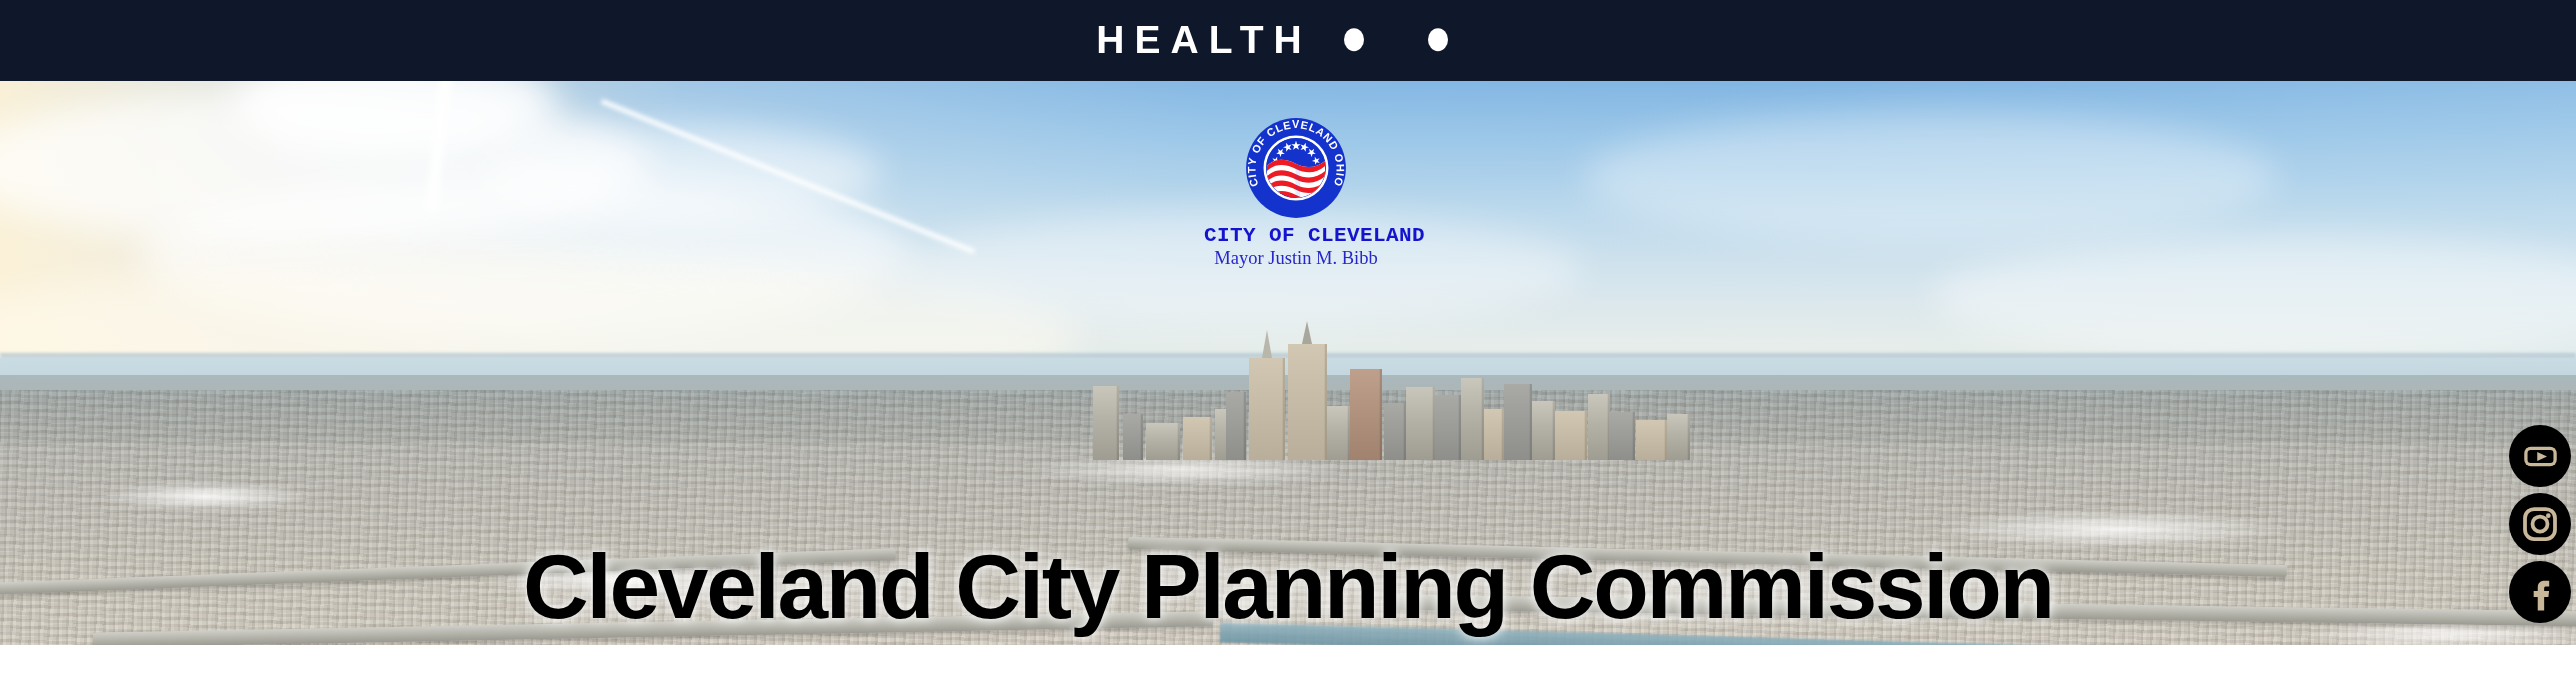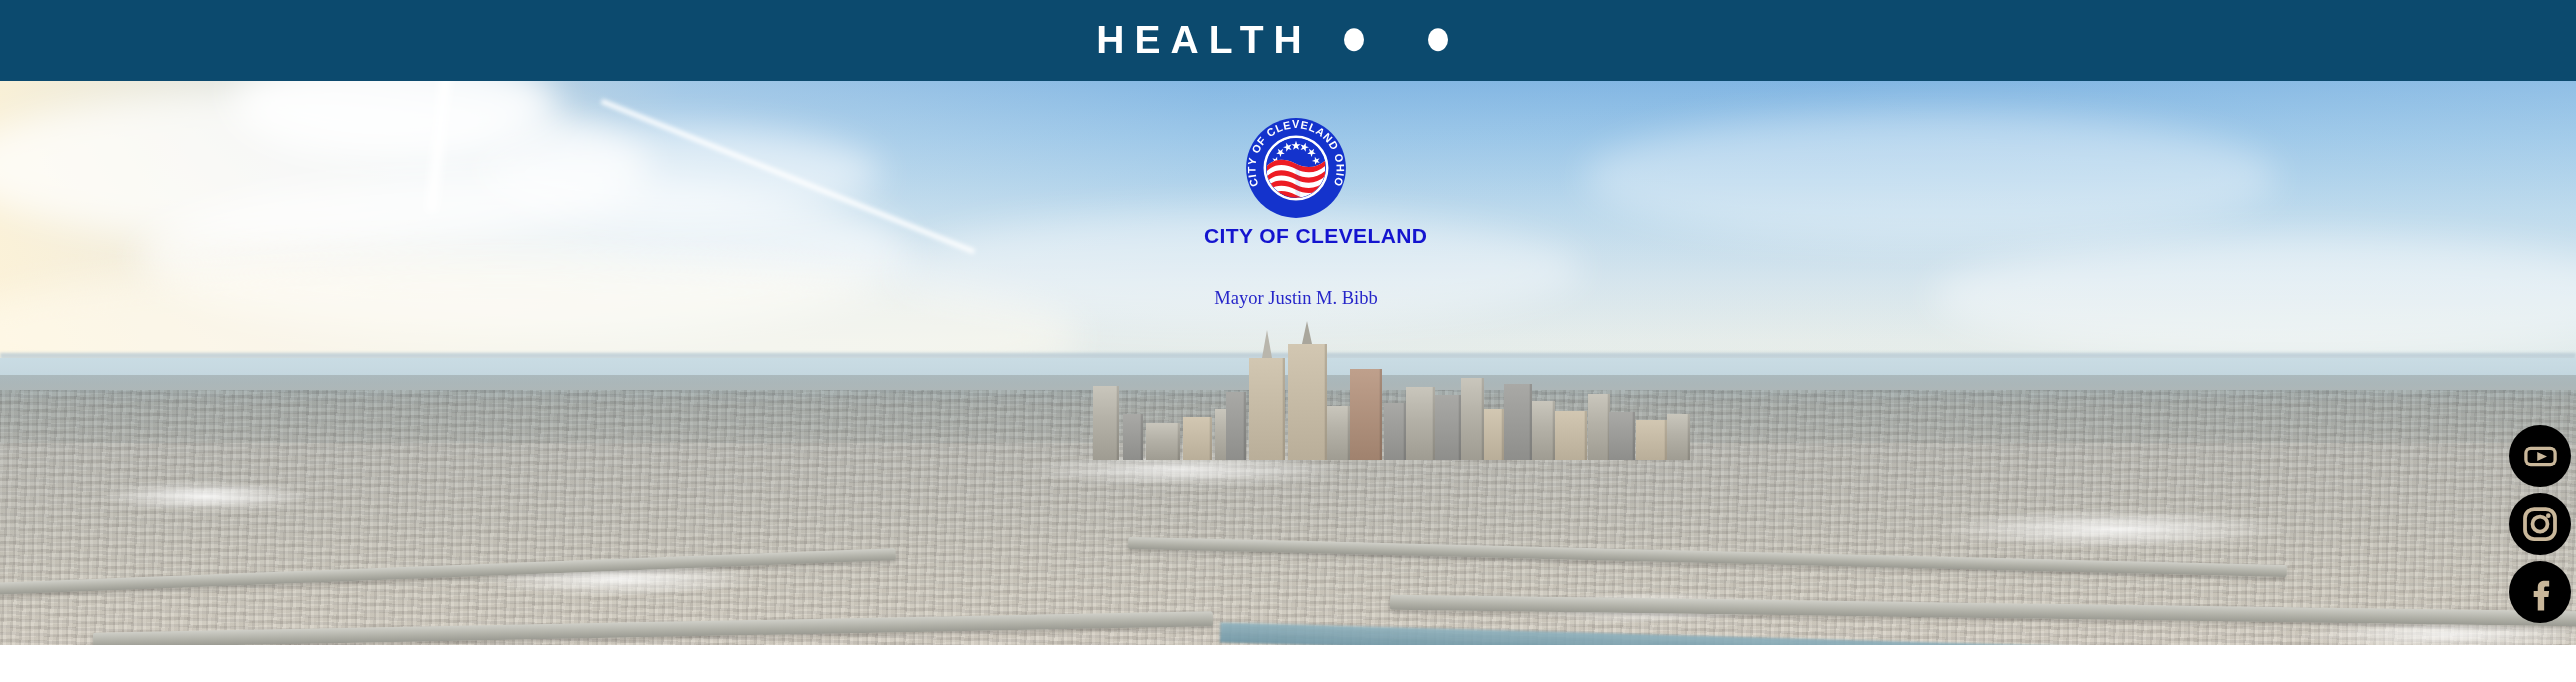--- a/index.html
+++ b/index.html
@@ -16,21 +16,21 @@
     width:2576px;
     height:682px;
     background:#ffffff;
   }
 
   
   .top-banner {
     position:absolute;
     left:0; top:0;
     width:2576px; height:81px;
-    background:#0c4a6e;
+    background:#0f172a;
     display:flex;
     align-items:center;
     justify-content:center;
   }
   .tagline {
     display:flex;
     align-items:center;
     gap:0px;
     transform:translateY(-0.8px);
   }
@@ -213,36 +213,35 @@
     width:232px;
     text-align:center;
   }
   .seal {
     position:relative;
     width:104px; height:104px;
     margin:0 auto 4.6px auto;
   }
   .brand-title {
     color:#1414CF;
-    font-family:Liberation Sans, sans-serif;
+    font-family:Liberation Mono, monospace;
     font-weight:bold;
     font-size:21px;
     letter-spacing:0.4px;
     line-height:1.05;
     white-space:nowrap;
     margin-left:24px;
   }
   .brand-sub {
     color:#2626C9;
     font-family:"Liberation Serif", serif;
     font-weight:normal;
     font-size:18.5px;
     line-height:1.25;
     white-space:nowrap;
-    margin-top:40px;
   }
 
   
   .main-title {
     position:absolute;
     left:0; top:460px;
     width:2576px;
     text-align:center;
     color:#000000;
     font-family:"Liberation Sans", sans-serif;
@@ -395,20 +394,21 @@
             <path d="M44,136 C60,120 80,122 100,132 C120,142 140,140 156,126 L156,136 C140,150 120,152 100,142 C80,132 60,130 44,146 Z" fill="#ED1C24"></path>
             <path d="M44,156 C60,140 80,142 100,152 C120,162 140,160 156,146 L156,156 C140,170 120,172 100,162 C80,152 60,150 44,166 Z" fill="#ED1C24"></path>
             <path d="M99,90 L108,94 L108,160 L99,156 Z" fill="#1433CC" opacity="0.10"></path>
           </g>
         </svg>
       </div>
       <div class="brand-title">CITY OF CLEVELAND</div>
       <div class="brand-sub">Mayor Justin M. Bibb</div>
     </div>
 
+    <div class="main-title">Cleveland City Planning Commission</div>
 
     <div class="social">
 
       <a class="social-btn" href="#">
         <svg width="39" height="39" viewBox="0 0 48 48" aria-hidden="true">
           <path fill="#C9B79A" fill-rule="evenodd" d="M6 14 h36 v20 h-36 z M7.5 15.5 v17 h33 v-17 z"></path>
           <rect x="6" y="14" width="36" height="20" rx="6" fill="none" stroke="#C9B79A" stroke-width="4"></rect>
           <polygon points="20,18.5 32,24 20,29.5" fill="#C9B79A"></polygon>
         </svg>
       </a>

